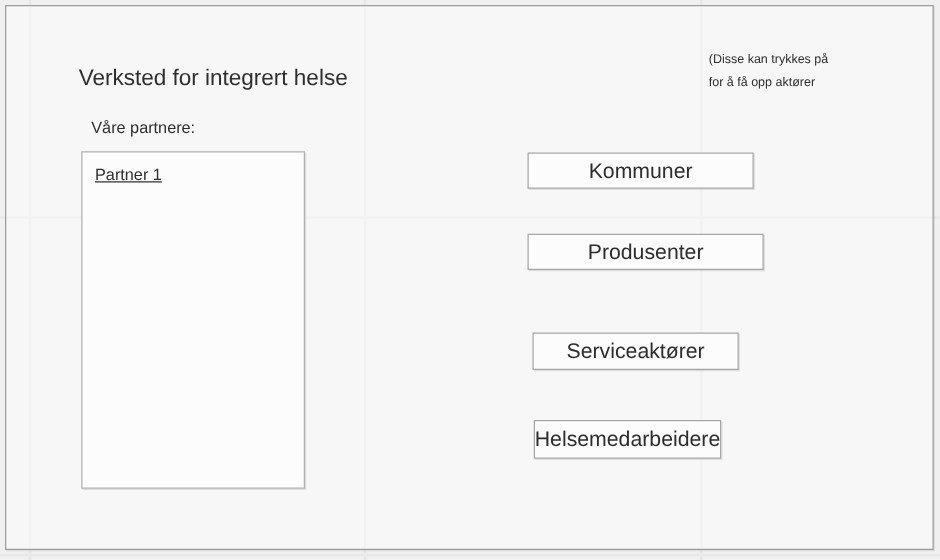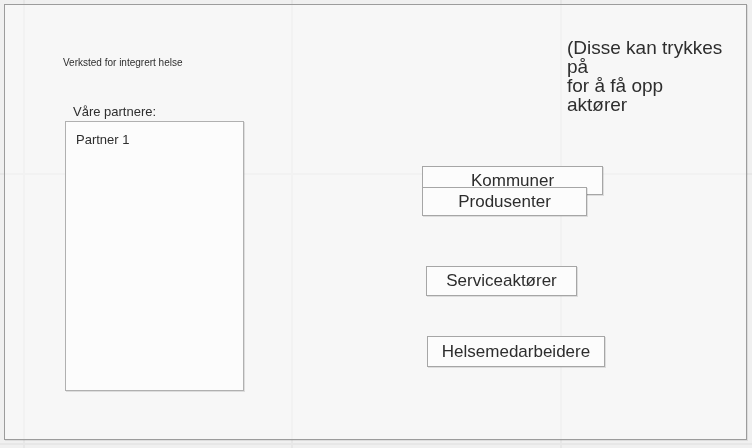--- a/index.html
+++ b/index.html
@@ -28,75 +28,76 @@
     position: absolute;
     left: 4px; top: 4px;
     width: 743px; height: 436px;
     background: rgba(255,255,255,0.45);
     border: 1px solid #9c9c9c;
     box-shadow: 1px 1px 0 rgba(0,0,0,0.08);
   }
   .title {
     position: absolute;
     left: 58px; top: 49px;
-    font-size: 10px;
+    font-size: 18px;
     line-height: 17px;
     color: #2e2e2e;
     white-space: nowrap;
   }
   .partners-label {
     position: absolute;
-    left: 68px; top: 99px;
+    left: 68px; top: 89px;
     font-size: 13px;
     line-height: 15px;
     color: #2e2e2e;
     white-space: nowrap;
   }
   .partner-box {
     position: absolute;
     left: 60px; top: 116px;
     width: 179px; height: 270px;
     background: #fcfcfc;
     border: 1px solid #b0b0b0;
     box-shadow: 1px 1px 0 rgba(0,0,0,0.10);
     padding: 7px 0 0 10px;
+    text-decoration: underline;
   }
   .partner-item {
     height: 29px;
     font-size: 13px;
     line-height: 22px;
     color: #2e2e2e;
     white-space: nowrap;
   }
   .annotation {
     position: absolute;
     left: 562px; top: 33px;
     width: 160px;
-    font-size: 19px;
+    font-size: 10px;
     line-height: 19px;
     color: #2e2e2e;
   }
   .cat-btn {
     position: absolute;
     display: flex;
     align-items: center;
     justify-content: center;
     background: #fcfcfc;
     border: 1px solid #a6a6a6;
     box-shadow: 1px 1px 0 rgba(0,0,0,0.10);
     font-family: "Liberation Sans", "DejaVu Sans", sans-serif;
     font-size: 17px;
     color: #2d2d2d;
     cursor: pointer;
     white-space: nowrap;
   }
-  .btn-kommuner        { left: 417px; top: 117px; width: 181px; height: 29px; margin-top: 44px; }
-  .btn-produsenter     { left: 417px; top: 182px; width: 165px; height: 29px; }
-  .btn-serviceaktorer  { left: 421px; top: 261px; width: 151px; height: 30px; }
-  .btn-helsemedarbeidere { left: 422px; top: 331px; width: 178px; height: 31px; }
+  .btn-kommuner        { left: 417px; top: 117px; width: 181px; height: 29px; }
+  .btn-produsenter     { left: 417px; top: 182px; width: 189px; height: 29px; }
+  .btn-serviceaktorer  { left: 421px; top: 261px; width: 165px; height: 30px; }
+  .btn-helsemedarbeidere { left: 422px; top: 331px; width: 150px; height: 31px; }
 </style>
 </head>
 <body>
 
 <div class="canvas">
 
   <div class="gridline-v" style="left:23px"></div>
   <div class="gridline-v" style="left:291px"></div>
   <div class="gridline-v" style="left:560px"></div>
   <div class="gridline-h" style="top:173px"></div>

